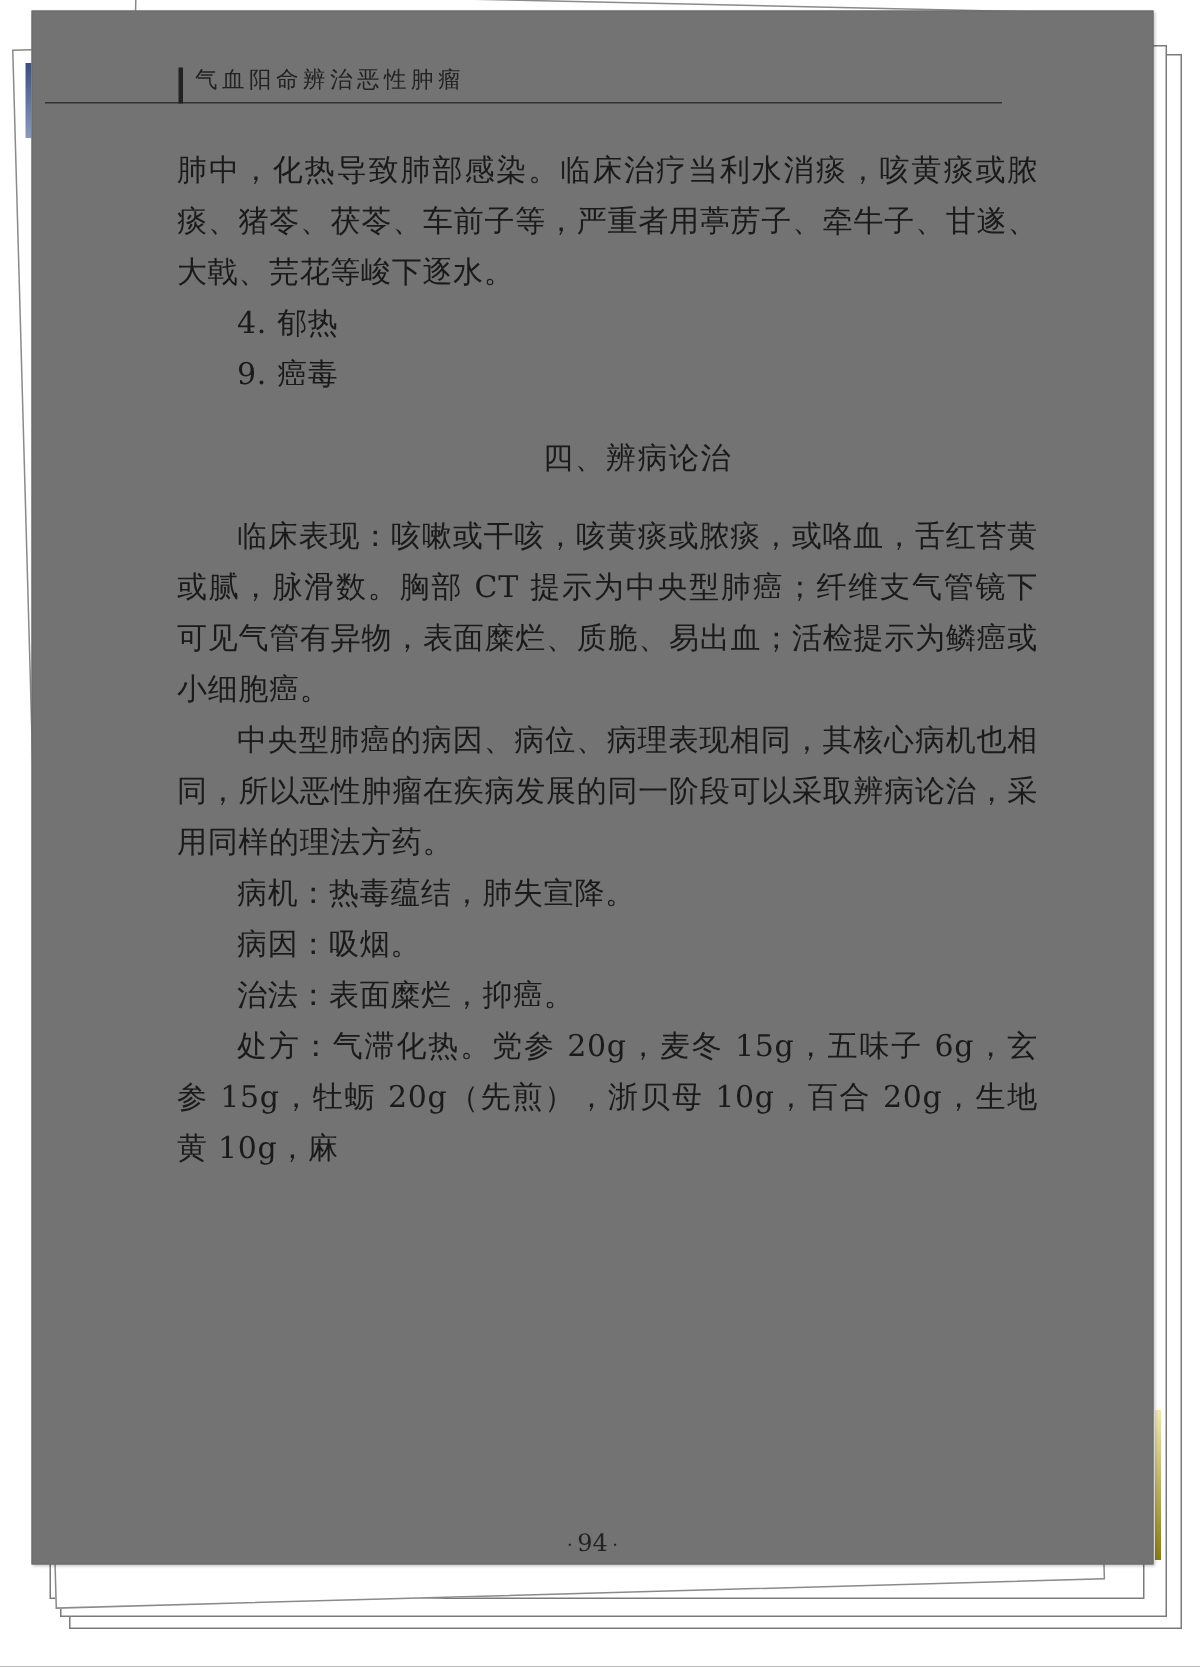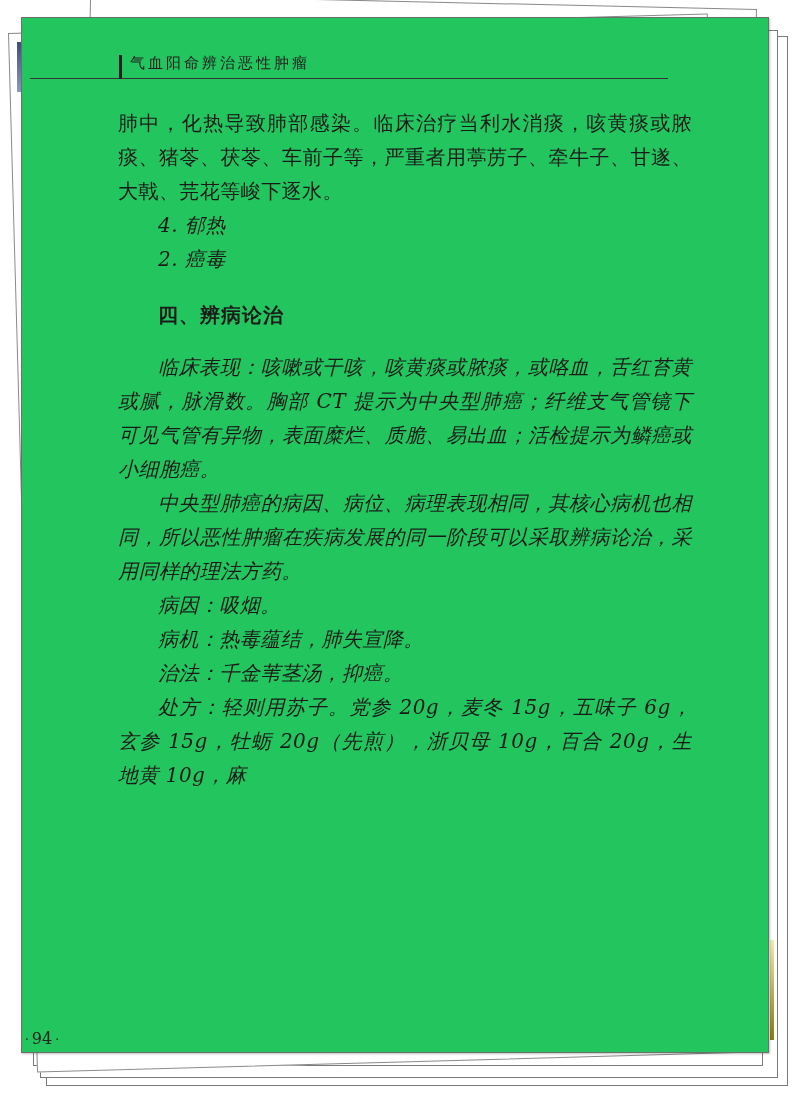--- a/index.html
+++ b/index.html
@@ -9,47 +9,47 @@
   }
   .sheet { position:absolute; background:#fff; border:1px solid #7a7a7a; box-sizing:border-box; }
   .sheet.back3 { left:46px; top:36px; width:742px; height:1050px; }
   .sheet.back2 { left:40px; top:30px; width:738px; height:1048px; }
   .sheet.back1 { left:33px; top:26px; width:730px; height:1040px; }
   .sheet.tilt-left { left:8px; top:33px; width:700px; height:1040px; transform:rotate(-1.6deg); transform-origin:top left; border-color:#8a8a8a; }
   .sheet.tilt-right { left:90px; top:9px; width:667px; height:1045px; transform:rotate(1.3deg); transform-origin:top right; border-color:#8a8a8a; }
   .strip-blue { position:absolute; left:17px; top:42px; width:4px; height:50px; background:linear-gradient(#3b4f7d,#8b9ac0); }
   .strip-gold { position:absolute; left:770px; top:940px; width:4px; height:100px; background:linear-gradient(#f0e9b0,#8a7a10); }
   .page {
-    position:absolute; left:21px; top:17px; width:748px; height:1036px;
-    background:#22c55e; border:1px solid #6e6e6e; box-sizing:border-box;
+    position:absolute; left:21px; top:7px; width:748px; height:1036px;
+    background:#737373; border:1px solid #6e6e6e; box-sizing:border-box;
     box-shadow: 1px 1px 2px rgba(0,0,0,0.25);
   }
   .running-head {
     position:absolute; left:8px; top:34px; width:638px; height:26px;
     border-bottom:1.5px solid #333;
   }
   .running-head .bar {
     position:absolute; left:89px; top:3px; width:3px; height:24px; background:#222;
   }
   .running-head .title {
     position:absolute; left:100px; top:2px; font-size:15px; letter-spacing:3px; color:#222;
     font-family: "DejaVu Sans", sans-serif; font-weight:300;
   }
   .body-text {
     position:absolute; left:96px; top:88px; width:574px;
     font-size:20px; line-height:34px; color:#1a1a1a; letter-spacing:0.45px;
   }
   .body-text p { margin:0; text-align:justify; text-align-last:left; }
-  .body-text p.indent { text-indent:40px;font-style:italic; }
+  .body-text p.indent { text-indent:40px; }
   .body-text h2 {
     margin:22px 0 18px 0; padding-left:40px;
-    font-family:"DejaVu Sans", sans-serif; font-weight:bold; font-size:20px; line-height:34px; letter-spacing:1px;
+    font-family:"DejaVu Sans", sans-serif; font-weight:normal; font-size:20px; line-height:34px; letter-spacing:1px;text-align:center;
   }
   .folio {
-    position:absolute; left:0; width:100%; top:1011px; text-align:left; font-size:16px; color:#222;
+    position:absolute; left:0; width:100%; top:1011px; text-align:center; font-size:16px; color:#222;
   }
   .folio .dot { font-size:12px; vertical-align:middle; margin:0 3px; }
 </style>
 </head>
 <body>
 
 <div class="sheet tilt-right"></div>
 <div class="sheet back3"></div>
 <div class="sheet back2"></div>
 <div class="sheet back1"></div>
@@ -59,26 +59,26 @@
 
 <div class="page">
   <div class="running-head">
     <span class="bar"></span>
     <span class="title">气血阳命辨治恶性肿瘤</span>
   </div>
 
   <div class="body-text">
     <p>肺中，化热导致肺部感染。临床治疗当利水消痰，咳黄痰或脓痰、猪苓、茯苓、车前子等，严重者用葶苈子、牵牛子、甘遂、大戟、芫花等峻下逐水。</p>
     <p class="indent">4. 郁热</p>
-    <p class="indent">2. 癌毒</p>
+    <p class="indent">9. 癌毒</p>
     <h2>四、辨病论治</h2>
     <p class="indent">临床表现：咳嗽或干咳，咳黄痰或脓痰，或咯血，舌红苔黄或腻，脉滑数。胸部 CT 提示为中央型肺癌；纤维支气管镜下可见气管有异物，表面糜烂、质脆、易出血；活检提示为鳞癌或小细胞癌。</p>
     <p class="indent">中央型肺癌的病因、病位、病理表现相同，其核心病机也相同，所以恶性肿瘤在疾病发展的同一阶段可以采取辨病论治，采用同样的理法方药。</p>
+    <p class="indent">病机：热毒蕴结，肺失宣降。</p>
     <p class="indent">病因：吸烟。</p>
-    <p class="indent">病机：热毒蕴结，肺失宣降。</p>
-    <p class="indent">治法：千金苇茎汤，抑癌。</p>
-    <p class="indent">处方：轻则用苏子。党参 20g，麦冬 15g，五味子 6g，玄参 15g，牡蛎 20g（先煎），浙贝母 10g，百合 20g，生地黄 10g，麻</p>
+    <p class="indent">治法：表面糜烂，抑癌。</p>
+    <p class="indent">处方：气滞化热。党参 20g，麦冬 15g，五味子 6g，玄参 15g，牡蛎 20g（先煎），浙贝母 10g，百合 20g，生地黄 10g，麻</p>
   </div>
 
   <div class="folio">
     <span class="dot">·</span><span>94</span><span class="dot">·</span>
   </div>
 </div>
 
 </body></html>

